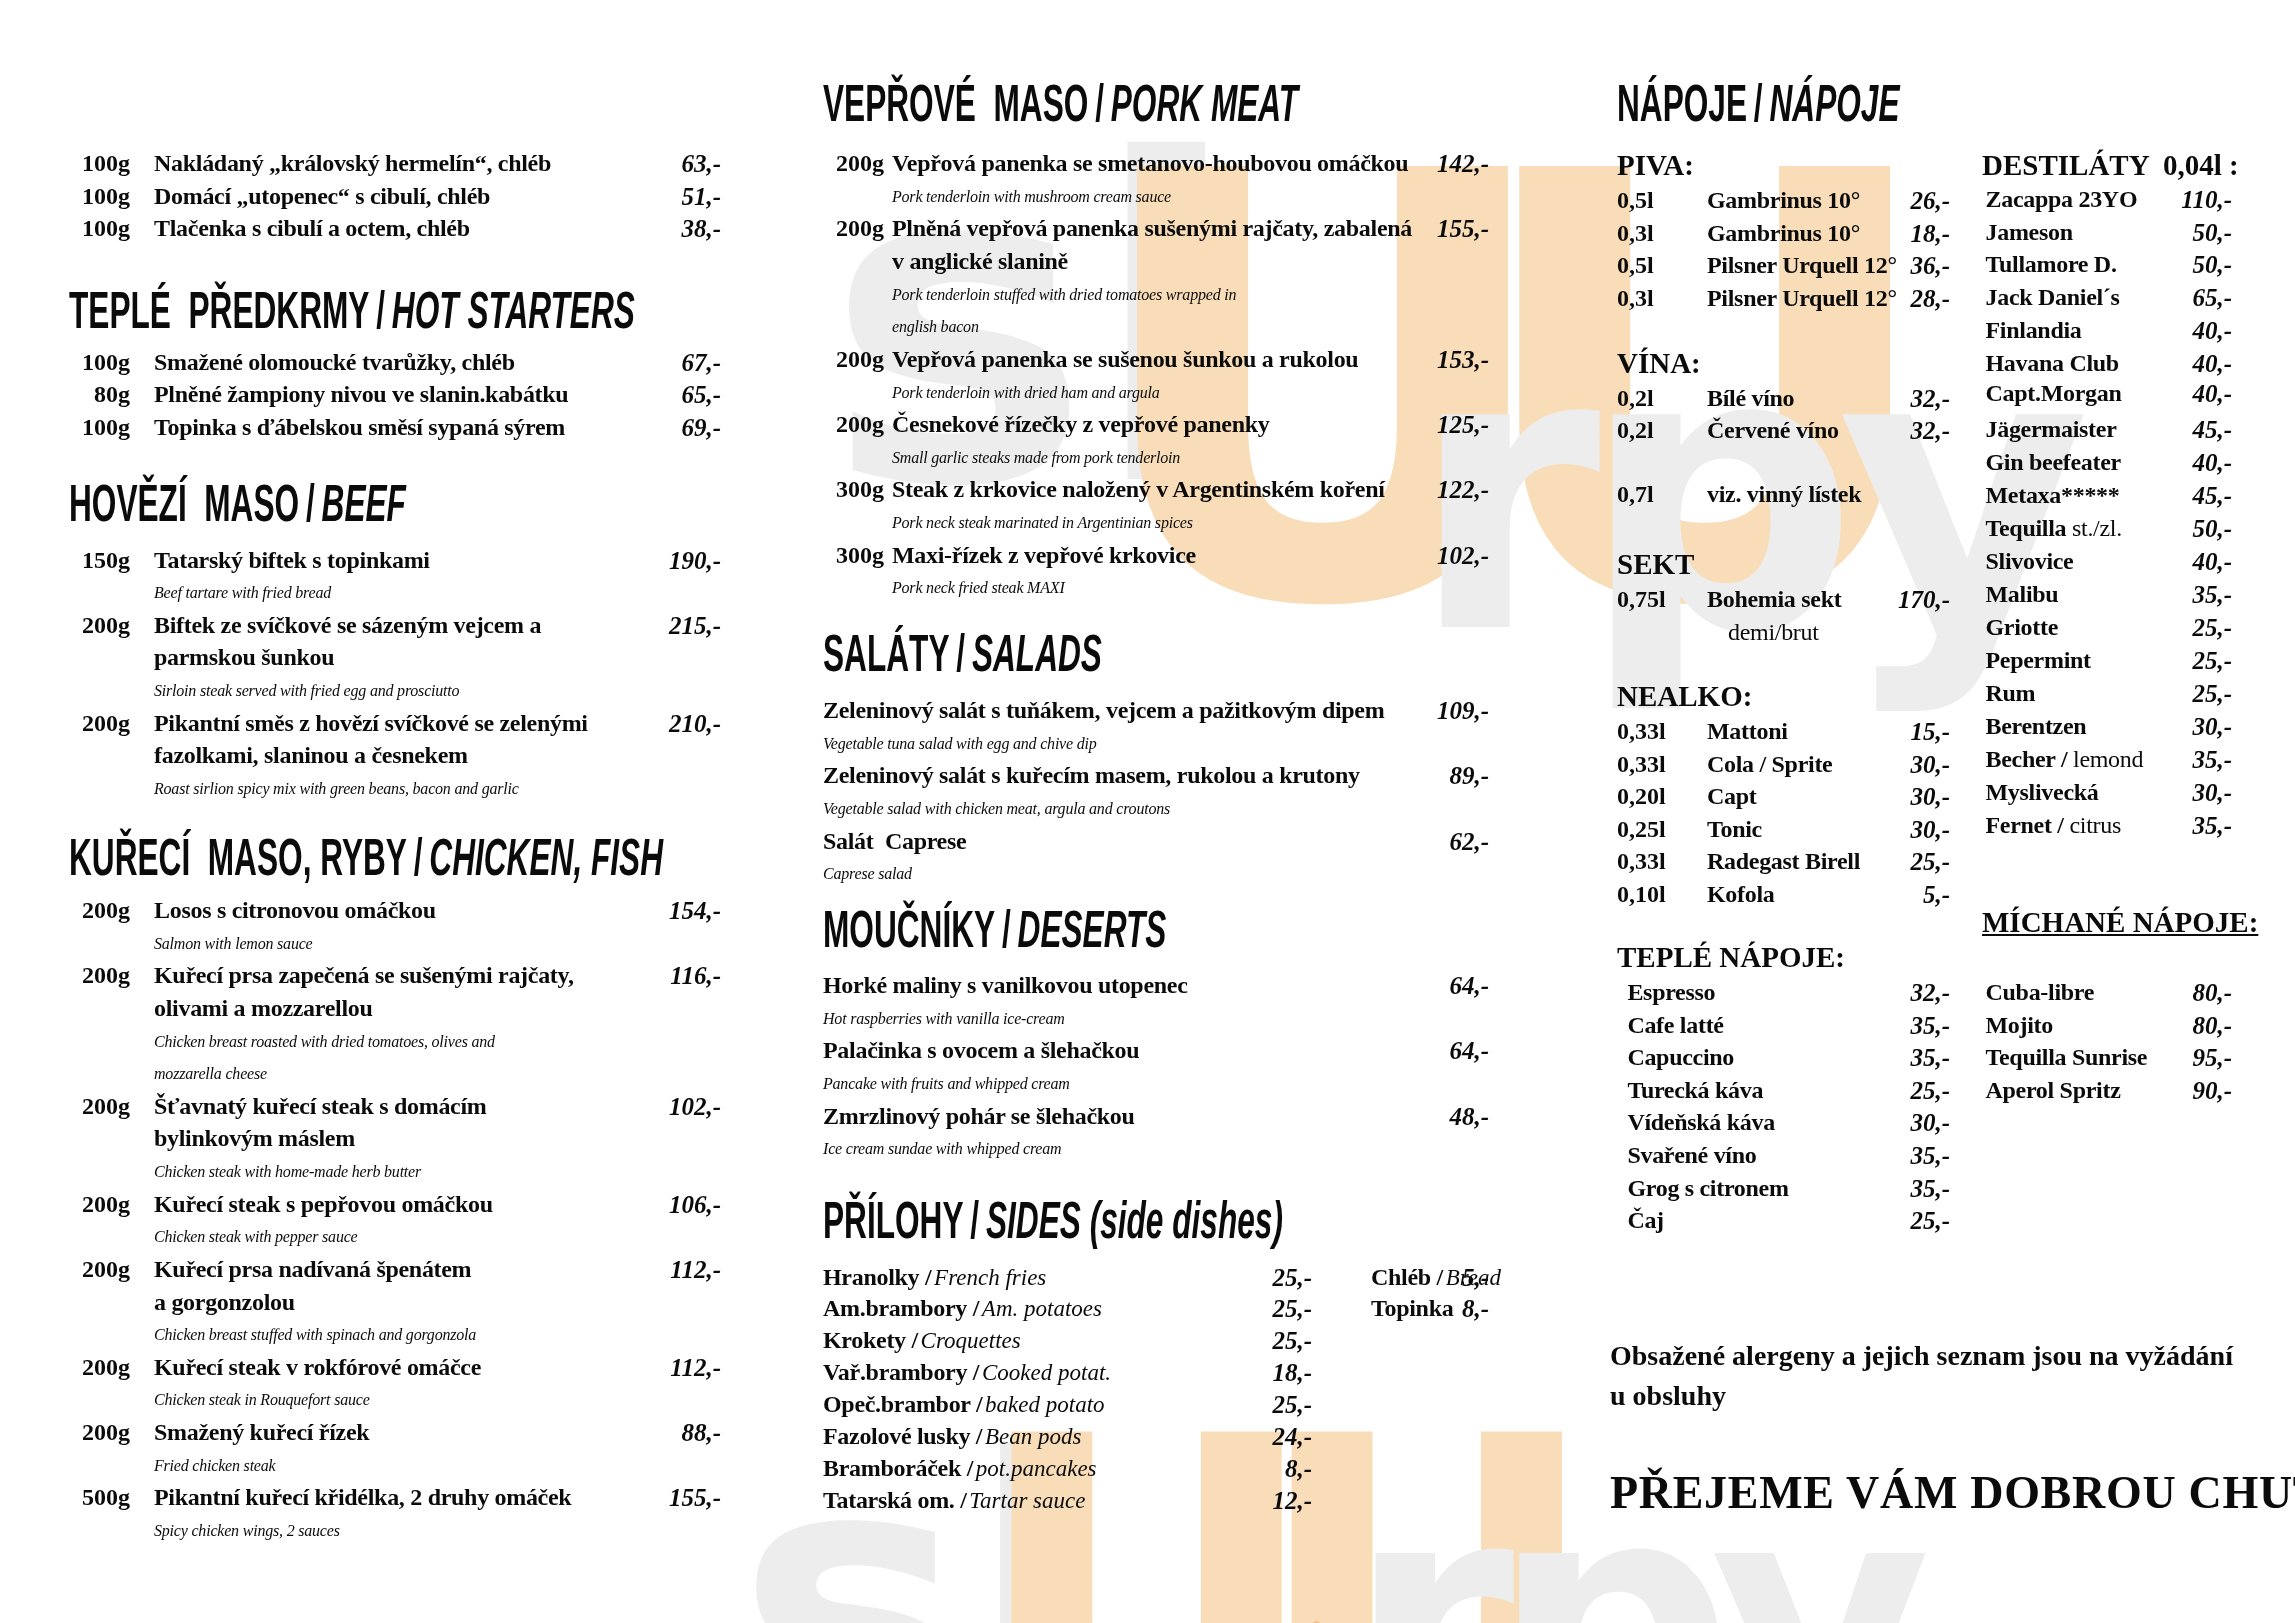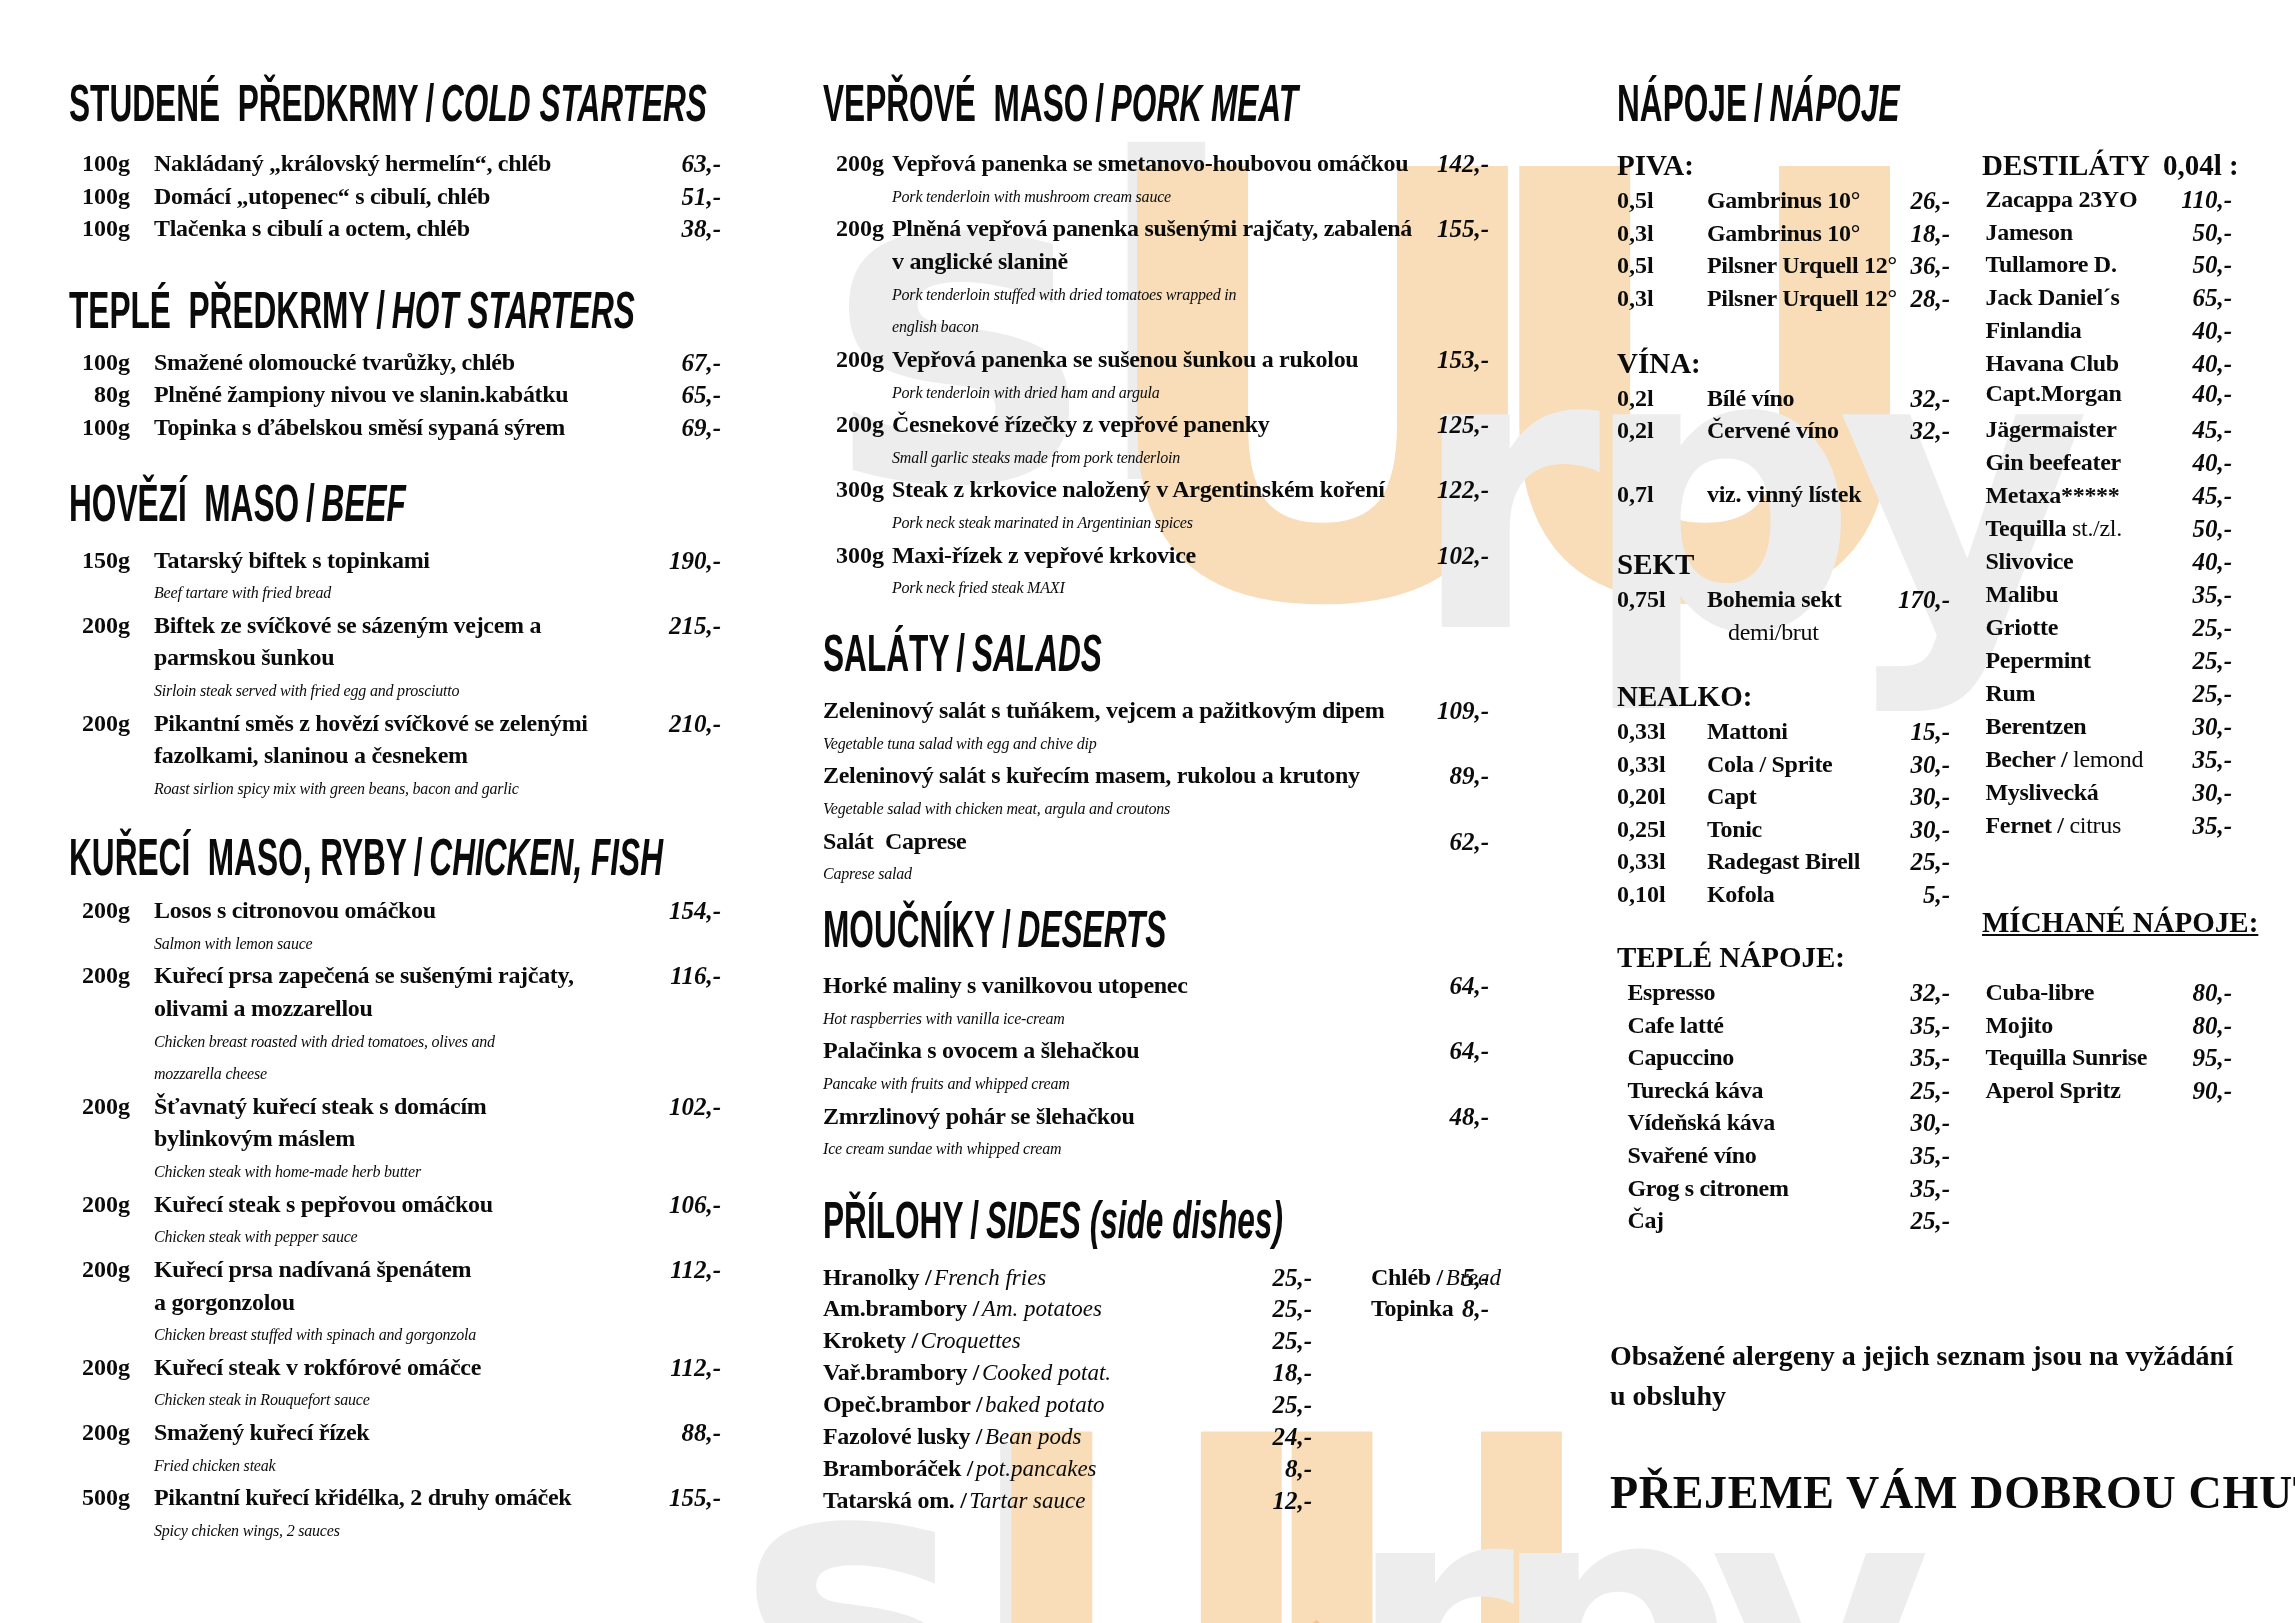--- a/index.html
+++ b/index.html
@@ -54,21 +54,20 @@
     <span class="wmg" style="left:1409px;top:298px;font-size:389px;letter-spacing:-21px;">rpy</span>
   </div>
   <div class="wm" id="wm-bottom">
     <span class="wmg" style="left:736px;top:1409px;font-size:389px;">sl</span>
     <span class="wmo" style="left:972px;top:1381px;font-size:430px;letter-spacing:-69px;">UU</span>
     <span class="wmg" style="left:1347px;top:1451px;font-size:340px;letter-spacing:-24px;">rpy</span>
   </div>
   <div class="wm-smile" style="left:930px;top:1437px;"></div>
 
   <div class="col" id="food0">
-      <div class="bighead" style="top: 78px;"><span class="bigwrap"><span class="bh-cs">STUDENÉ  PŘEDKRMY</span><span class="bh-sep">/</span><span class="bh-en">COLD STARTERS</span></span></div>
       <div class="row" style="top: 147px;">
         <span class="w">100g</span>
         <span class="nm" style="left: 85px;">Nakládaný „královský hermelín“, chléb</span>
         <span class="pr">63,-</span>
       </div>
       <div class="row" style="top: 180px;">
         <span class="w">100g</span>
         <span class="nm" style="left: 85px;">Domácí „utopenec“ s cibulí, chléb</span>
         <span class="pr">51,-</span>
       </div>

